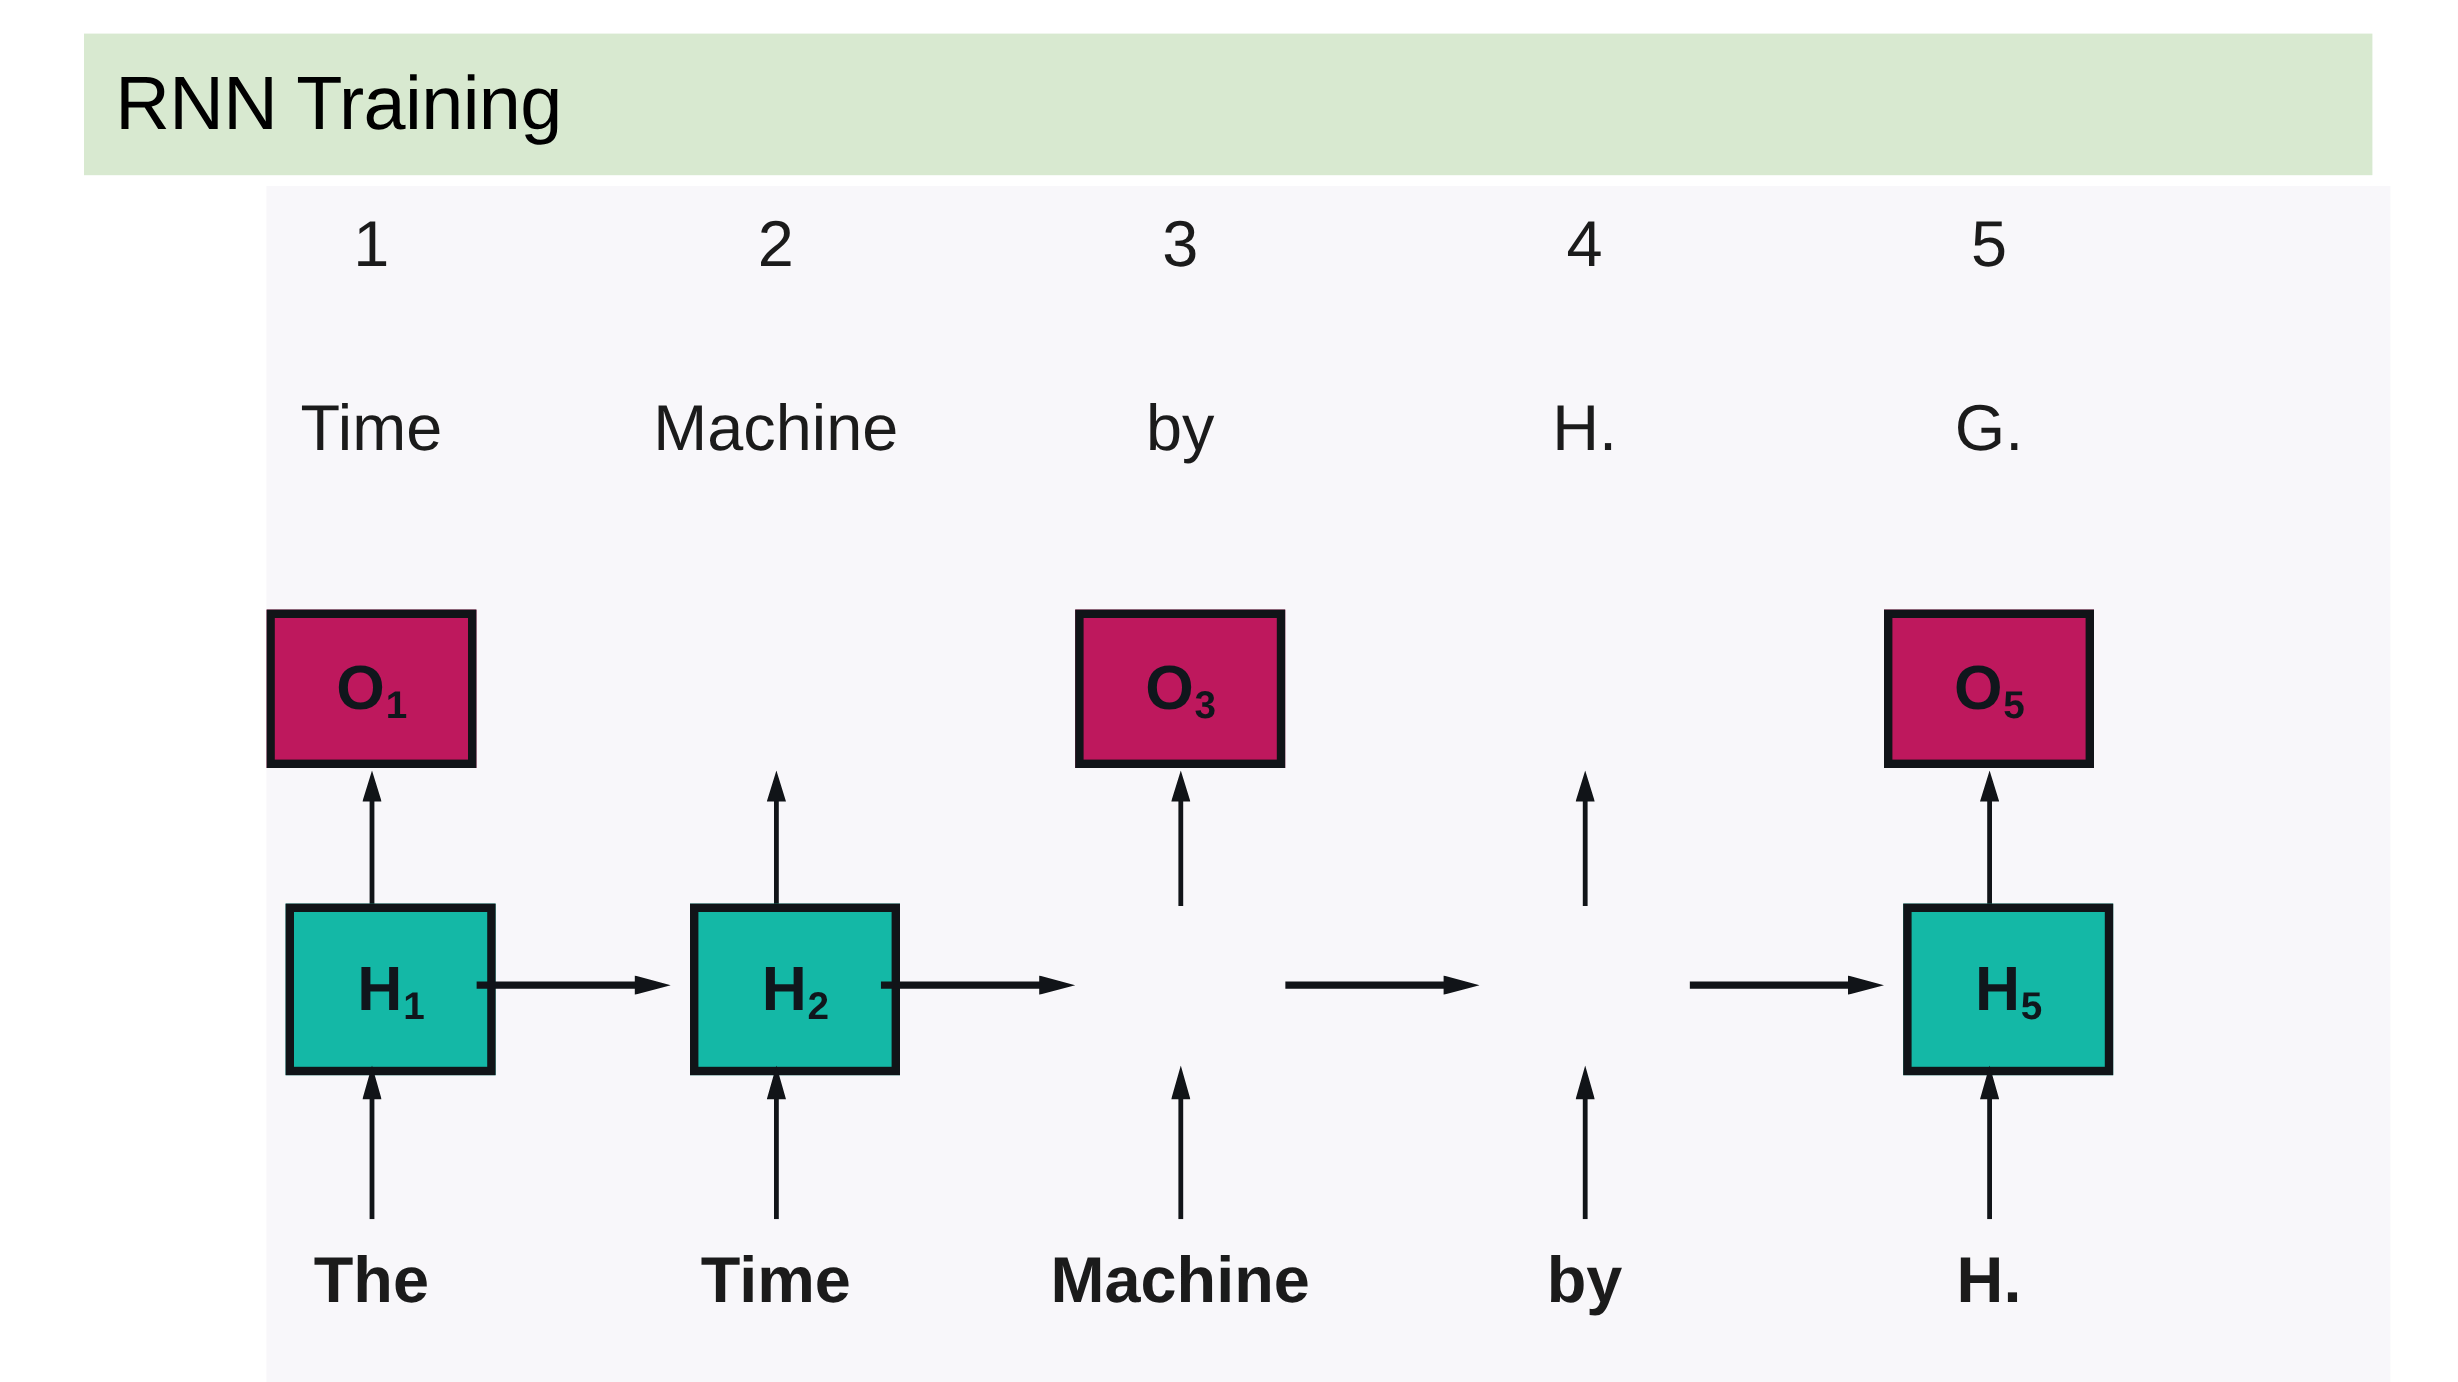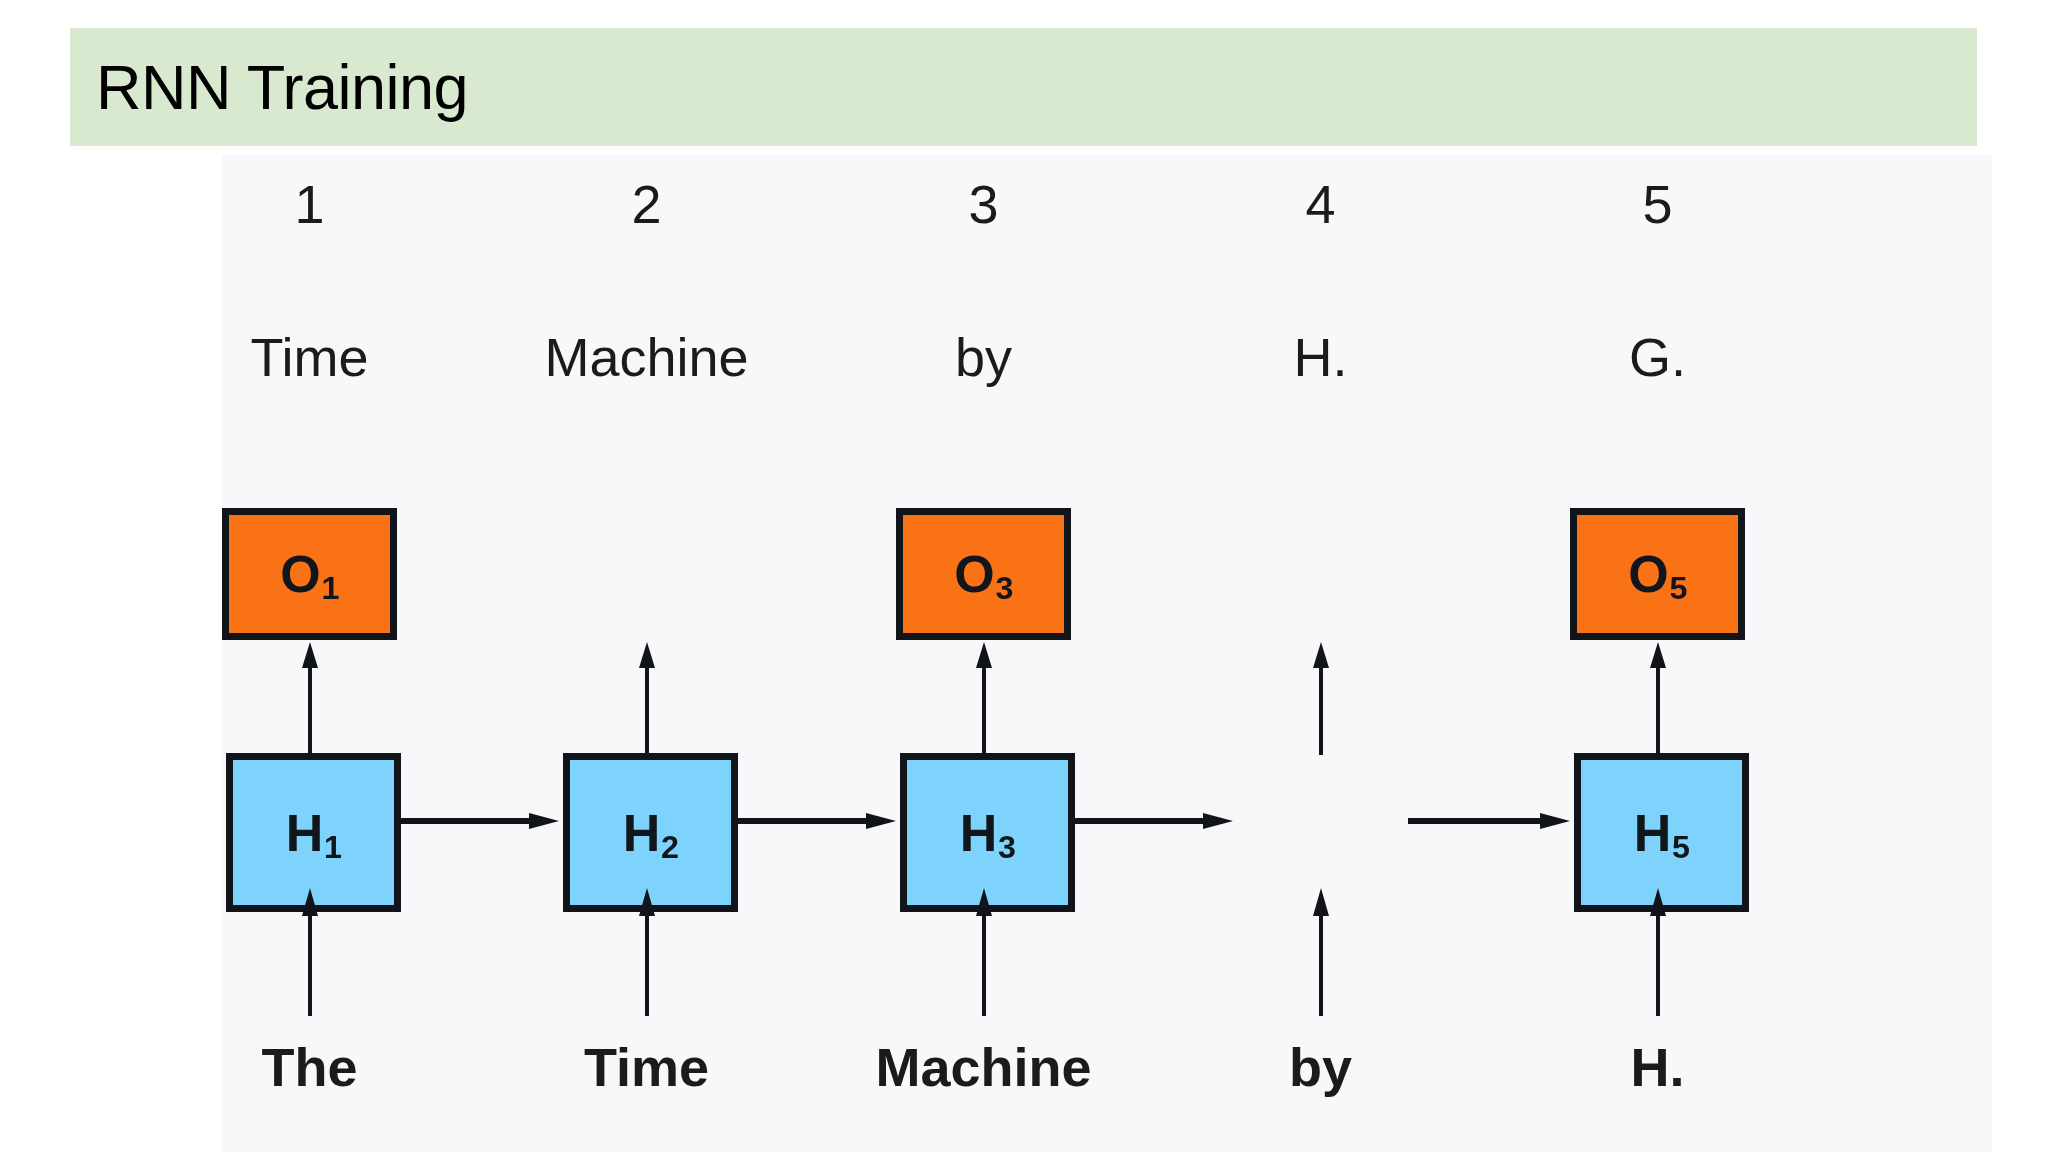--- a/index.html
+++ b/index.html
@@ -83,35 +83,35 @@
     white-space: nowrap;
   }
 
   
   .o-box {
     position: absolute;
     top: 353px;
     left: 0;
     width: 175px;
     height: 132px;
-    background: #f97316;
+    background: #be185d;
     border: 7px solid #111418;
     box-sizing: border-box;
     display: flex;
     align-items: center;
     justify-content: center;
   }
   
   .h-box {
     position: absolute;
     top: 598px;
-    left: 4px;
+    left: 16px;
     width: 175px;
-    height: 159px;
-    background: #7dd3fc;
+    height: 143px;
+    background: #14b8a6;
     border: 7px solid #111418;
     box-sizing: border-box;
     display: flex;
     align-items: center;
     justify-content: center;
   }
   .box-label {
     font-size: 52px;
     font-weight: 700;
     color: #10161c;
@@ -250,23 +250,20 @@
     <div class="o-box">
       <span class="box-label"><span>O</span><sub>3</sub></span>
     </div>
 
     <div class="arrow-up-ho">
       <svg class="arrow-svg" width="16" height="113" viewBox="0 0 16 113" xmlns="http://www.w3.org/2000/svg" aria-hidden="true">
         <path d="M8 0 L16 26 L10 26 L10 113 L6 113 L6 26 L0 26 Z" fill="#111418"></path>
       </svg>
     </div>
 
-    <div class="h-box">
-      <span class="box-label"><span>H</span><sub>3</sub></span>
-    </div>
 
     <div class="arrow-up-ih">
       <svg class="arrow-svg" width="16" height="128" viewBox="0 0 16 128" xmlns="http://www.w3.org/2000/svg" aria-hidden="true">
         <path d="M8 0 L16 28 L10 28 L10 128 L6 128 L6 28 L0 28 Z" fill="#111418"></path>
       </svg>
     </div>
 
     <div class="arrow-right-hh">
       <svg class="arrow-svg" width="162" height="16" viewBox="0 0 162 16" xmlns="http://www.w3.org/2000/svg" aria-hidden="true">
         <path d="M162 8 L132 16 L132 11 L0 11 L0 5 L132 5 L132 0 Z" fill="#111418"></path>

